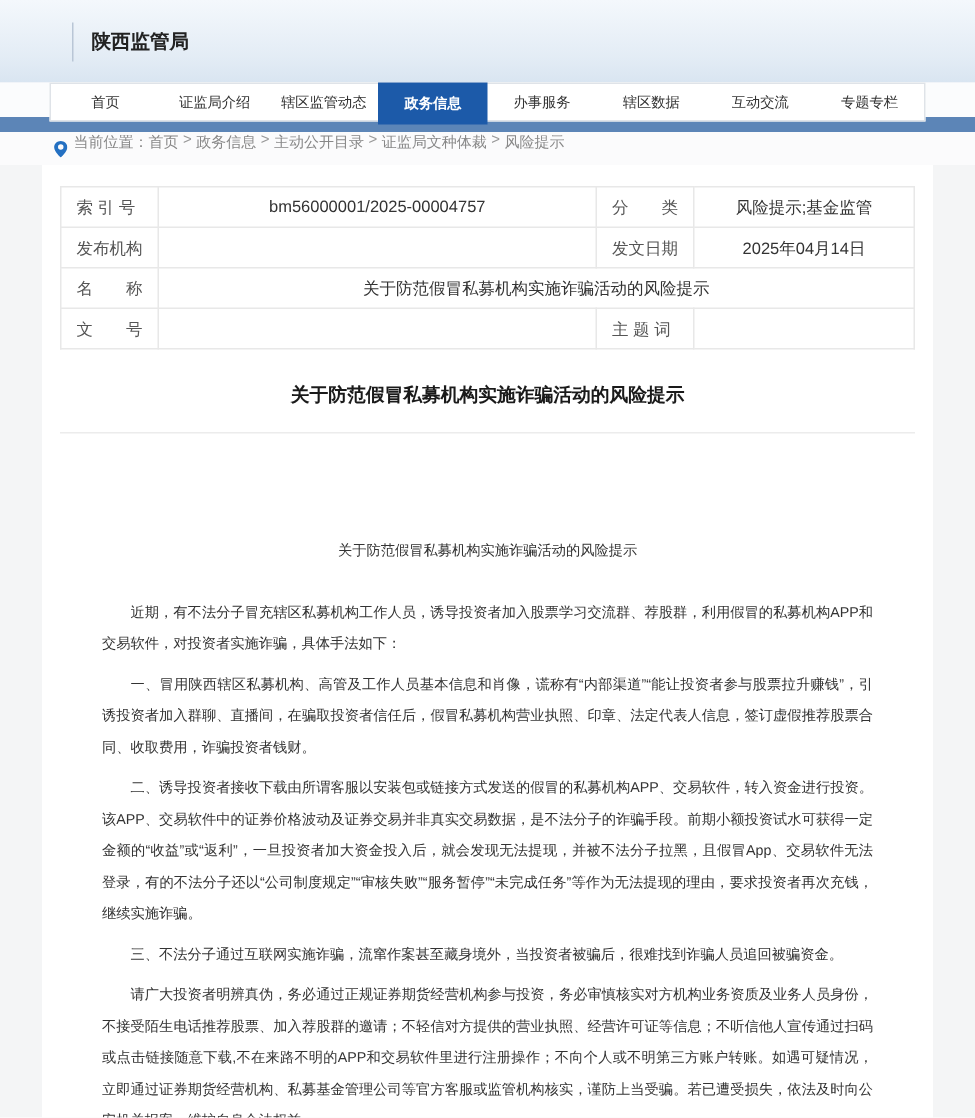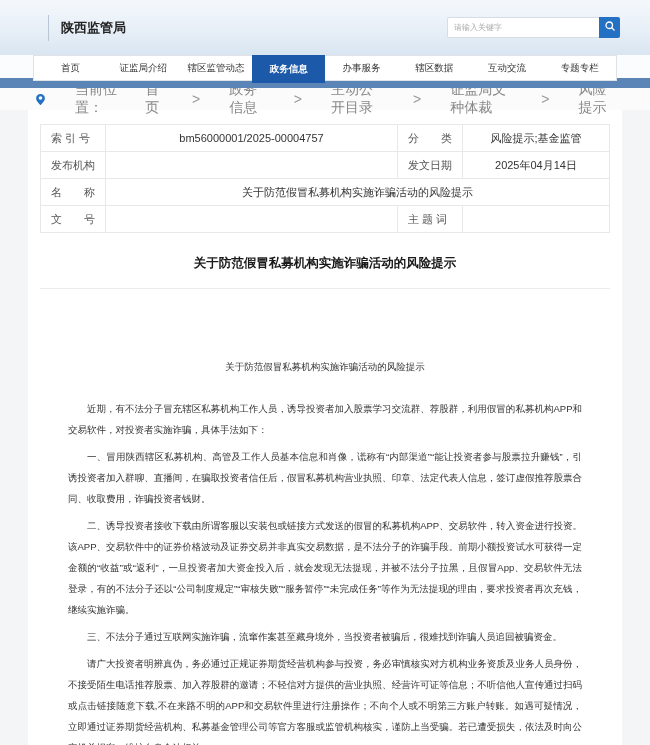--- a/index.html
+++ b/index.html
@@ -66,23 +66,23 @@
   }
   .nav-item.active {
     background: #1c5aa9; color: #fff; font-weight: bold;
     margin: -1px 0; height: 28px;
   }
 
   
   .breadcrumb-row {
     height: 22px;
     background: #fbfbfc;
-    display: flex; align-items: center;
+    display: flex; 
     padding: 0 36px;
-    font-size: 14px; color: #888; gap: 26px;
+    font-size: 10px; color: #888;
   }
   .breadcrumb-row .pin { margin-right: 4px; display: flex; align-items: center; }
   .crumb { color: #888; text-decoration: none; cursor: pointer; }
   .crumb-sep { margin: 0 3px; color: #999; }
 
   
   .main-card {
     background: #fff;
     margin: 0 28px;
     min-height: 635px;
@@ -129,31 +129,20 @@
     text-align: justify;
     margin-bottom: 6px;
   }
 </style>
 </head>
 <body>
 
 <div class="site-header">
   <div class="branch-divider"></div>
   <div class="branch-name">陕西监管局</div>
-  <div class="search-box">
-    <input class="search-input" type="text" placeholder="请输入关键字" style="">
-    <button class="search-btn">
-      <span>
-        <svg width="12" height="12" viewBox="0 0 24 24" fill="none" stroke="#ffffff" stroke-width="2.6">
-          <circle cx="10.5" cy="10.5" r="6.5"></circle>
-          <line x1="15.5" y1="15.5" x2="21" y2="21"></line>
-        </svg>
-      </span>
-    </button>
-  </div>
 </div>
 
 <div class="nav-zone">
   <div class="nav-stripe"></div>
   <nav class="nav-card">
     <a class="nav-item">首页</a>
     <a class="nav-item">证监局介绍</a>
     <a class="nav-item">辖区监管动态</a>
     <a class="nav-item active">政务信息</a>
     <a class="nav-item">办事服务</a>

